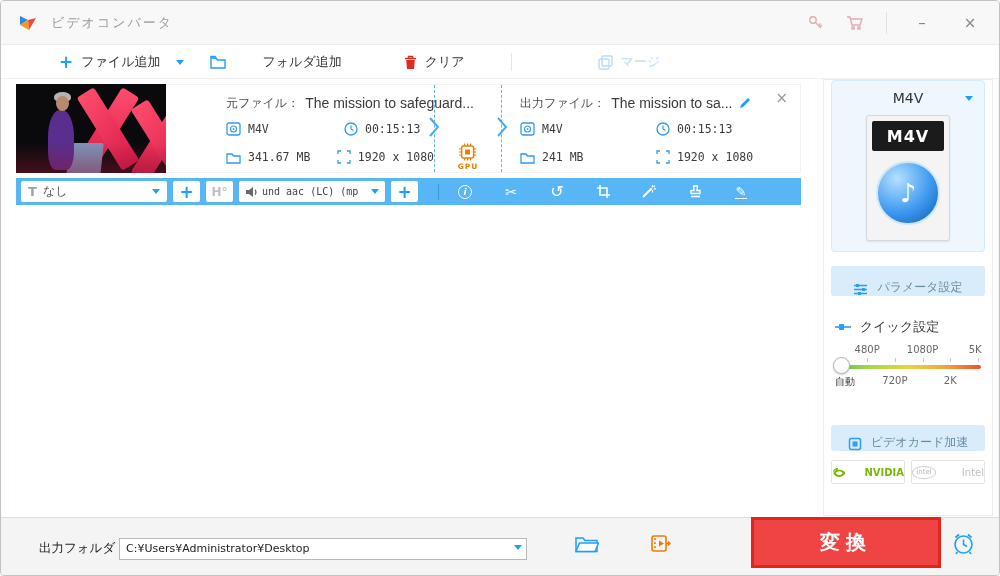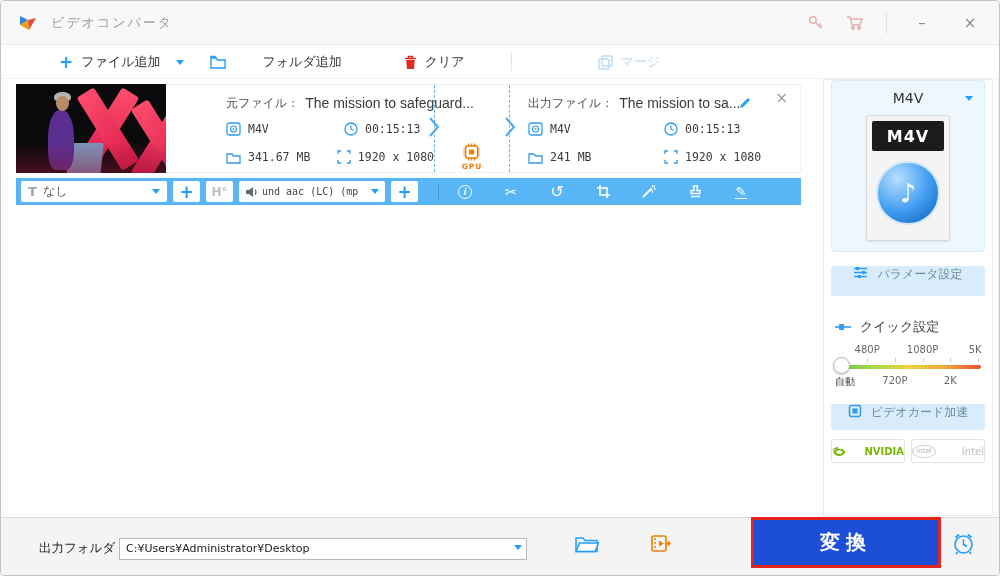--- a/index.html
+++ b/index.html
@@ -55,21 +55,21 @@
   .col-src { width:268px; padding:0 0 0 60px; }
   .col-out { flex:1; padding-left:18px; position:relative; }
   .line1 { height:30px; padding-top:10px; display:flex; align-items:flex-start; gap:6px; white-space:nowrap; }
   .jp-label { font-size:12px; color:#4d4d4d; }
   .file-name { font-family:Liberation Sans, sans-serif; font-size:14px; color:#3b3b3b; }
   .stat-line { height:28px; display:flex; align-items:center; }
   .stat-cell { display:flex; align-items:center; gap:7px; }
   .c1 { width:118px; }
   .col-out .c1 { width:136px; }
   .stat-text { font-family:"DejaVu Sans Mono", monospace; font-size:11.5px; color:#3b3b3b; white-space:nowrap; }
-  .transfer { width:76px; flex:none; position:relative;
+  .transfer { width:68px; flex:none; position:relative;
     border-left:1px dashed #5fb4f2; border-right:1px dashed #5fb4f2; }
   .chev { position:absolute; top:50%; transform:translateY(-50%); }
   .chev.left { left:-8px; } .chev.right { right:-8px; }
   .gpu-block { position:absolute; left:50%; bottom:1px; transform:translateX(-50%);
     display:flex; flex-direction:column; align-items:center; }
   .gpu-text { font-size:7.5px; font-weight:bold; color:#f07c00; letter-spacing:1px; }
   .edit-pencil { position:absolute; top:10px; right:48px; cursor:pointer; }
   .card-close { position:absolute; top:4px; right:12px; color:#9a9a9a; font-size:15px; cursor:pointer; }
   
   .edit-bar { position:absolute; left:7px; top:99px; width:785px; height:27px;
@@ -101,55 +101,55 @@
   .format-icon { position:absolute; left:50%; top:34px; transform:translateX(-50%);
     width:84px; height:126px; background:#f4f4f4; border:1px solid #d7d7d7; border-radius:3px;
     box-shadow:0 1px 2px rgba(0,0,0,0.08); }
   .fi-band { margin:5px; height:30px; background:#1b1b1b; border-radius:2px;
     color:#fff; font-weight:bold; font-size:16px; display:flex; align-items:center; justify-content:center; letter-spacing:1px; }
   .fi-circle { width:64px; height:64px; margin:10px auto 0; border-radius:50%;
     background:radial-gradient(circle at 32% 26%, #b5e0ff, #3f9bf0 55%, #0c5bb5);
     border:2px solid #cfe6f7; display:flex; align-items:center; justify-content:center;
     color:#fff; font-size:26px; }
   .sb-btn { margin:14px 7px 0; height:30px; background:#d8ecfb; border-radius:3px;
-    display:flex; align-items:flex-start; justify-content:center; gap:9px;
+    display:flex; align-items:flex-end; justify-content:center; gap:9px;
     color:#678ba3; font-size:12px; cursor:pointer; }
   .quick-row { margin:22px 0 0 11px; display:flex; align-items:center; gap:9px;
     font-size:13px; color:#3a3a3a; }
   .slider-wrap { margin:8px 11px 0; position:relative; height:48px; }
   .sl-lab { position:absolute; font-size:10px; color:#666; transform:translateX(-50%); white-space:nowrap; }
   .sl-top { top:0; } .sl-bot { top:31px; }
   .sl-auto { color:#333; transform:none; }
   .sl-tick { position:absolute; top:14px; width:1px; height:4px; background:#c9c9c9; }
   .sl-track { position:absolute; left:0; right:0; top:21px; height:4px; border-radius:2px; cursor:pointer;
     background:linear-gradient(to right,#57c452,#a8d84a,#e8d43e,#f0a83c,#ee4f35); }
   .sl-handle { position:absolute; left:-2px; top:13px; width:17px; height:17px; border-radius:50%;
     background:#fdfdfd; border:1px solid #b5b5b5; box-shadow:0 1px 2px rgba(0,0,0,0.2); cursor:pointer; }
-  .accel-btn { margin:12px 7px 0; height:26px; }
+  .accel-btn { margin:33px 7px 0; height:26px; }
   .vendor-row { margin:9px 7px 0; display:flex; gap:6px; }
   .vendor-btn { flex:1; height:24px; background:#fff; border:1px solid #e4e4e4; border-radius:2px;
     display:flex; align-items:center; justify-content:space-between; gap:5px; cursor:pointer; }
   .nv-text { color:#76b900; font-weight:bold; font-size:10px; }
   .intel-oval { width:24px; height:13px; border:1px solid #cfcfcf; border-radius:50%;
     display:flex; align-items:center; justify-content:center; font-size:7px; color:#b5b5b5; }
   .intel-text { color:#c0c0c0; font-size:10px; }
   
   .bottombar { position:absolute; left:0; right:0; bottom:0; height:58px;
     background:#f4f4f4; border-top:1px solid #dcdcdc; }
   .out-label { position:absolute; left:38px; top:22px; font-size:12.5px; color:#222; }
   .path-wrap { position:absolute; left:118px; top:19px; width:408px; height:22px; }
   .path-input { width:100%; height:100%; border:1px solid #b9b9b9; background:#fff;
     font-family:"DejaVu Sans", sans-serif; font-size:11px; color:#222; padding:0 20px 0 6px; }
   .path-caret { position:absolute; right:5px; top:8px; }
   .bb-ico { position:absolute; cursor:pointer; }
   .browse-ico { left:574px; top:16px; }
   .film-ico { left:650px; top:17px; }
   .convert-frame { position:absolute; left:750px; top:516px; width:190px; height:51px;
     border:3px solid #e2241d; background:#e2241d; }
-  .convert-btn { width:100%; height:100%; background:#1d4ed8; border:none; cursor:pointer;
+  .convert-btn { width:100%; height:100%; background:#ef4444; border:none; cursor:pointer;
     color:#fff; font-family:Liberation Serif, serif; font-size:20px; font-weight:bold; letter-spacing:6px; }
   .alarm-ico { left:950px; top:530px; position:absolute; cursor:pointer; }
 </style>
 </head>
 <body>
 
 <div class="window">
 
   <div class="titlebar">
     <svg class="logo" viewBox="0 0 22 22">

